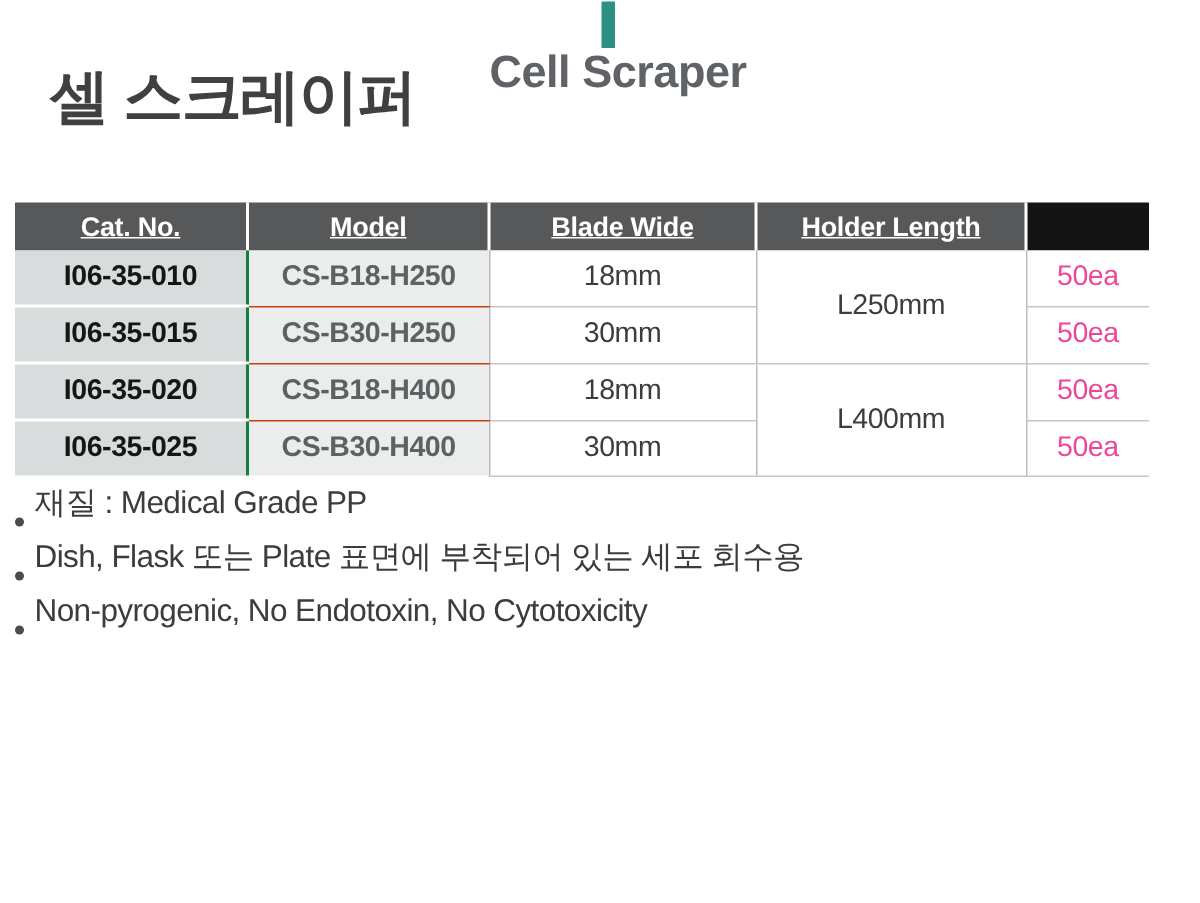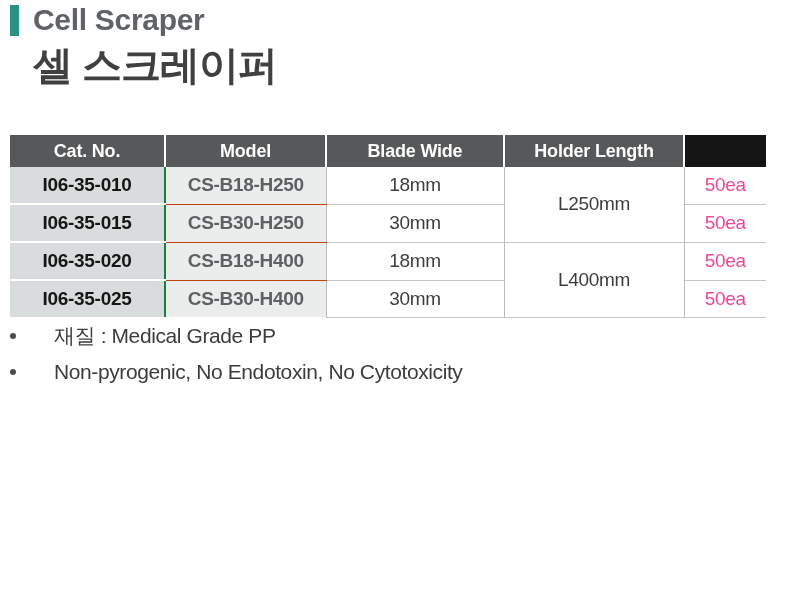--- a/index.html
+++ b/index.html
@@ -21,20 +21,21 @@
     position: absolute;
     left: 0;
     top: 0;
     width: 800px;
   }
   .title-row-en {
     display: flex;
     align-items: center;
     padding-left: 10px;
     height: 40px;
+    flex-direction: column;
   }
   .accent-bar {
     width: 9px;
     height: 31px;
     background: #2a9187;
     flex: 0 0 auto;
     margin-top: 1px;
   }
   .title-en {
     font-size: 30px;
@@ -77,20 +78,21 @@
   table.spec-table th {
     background: #56585a;
     color: #ffffff;
     font-size: 18px;
     font-weight: bold;
     height: 32px;
     text-align: center;
     border-right: 2px solid #ffffff;
     padding: 0;
     letter-spacing: -0.2px;
+    text-decoration: underline;
   }
   table.spec-table th.qty-head {
     background: #141414;
     border-right: none;
   }
 
   table.spec-table td {
     height: 36px;
     font-size: 19px;
     text-align: center;
@@ -138,27 +140,26 @@
 
   
   .bullet-list {
     position: absolute;
     left: 10px;
     top: 320px;
     width: 780px;
   }
   .bullet-item {
     display: flex;
-    align-items: flex-start;
+    align-items: flex-end;
     font-size: 21px;
     line-height: 31px;
     color: #3c3c3c;
     letter-spacing: -0.4px;
     margin-bottom: 5px;
-    gap: 31px;
   }
   .bullet-dot {
     flex: 0 0 auto;
     width: 6px;
     height: 6px;
     border-radius: 50%;
     background: #4c4c4c;
     margin-top: 13px;
     margin-right: 7px;
   }
@@ -224,15 +225,19 @@
   </table>
 </div>
 
 <div class="bullet-list">
   <div class="bullet-item">
     <span class="bullet-dot"></span>
     <span class="bullet-text">재질 : Medical Grade PP</span>
   </div>
   <div class="bullet-item">
     <span class="bullet-dot"></span>
+    <span class="bullet-text">Dish, Flask 또는 Plate 표면에 부착되어 있는 세포 회수용</span>
+  </div>
+  <div class="bullet-item">
+    <span class="bullet-dot"></span>
     <span class="bullet-text">Non-pyrogenic, No Endotoxin, No Cytotoxicity</span>
   </div>
 </div>
 
 </body></html>

